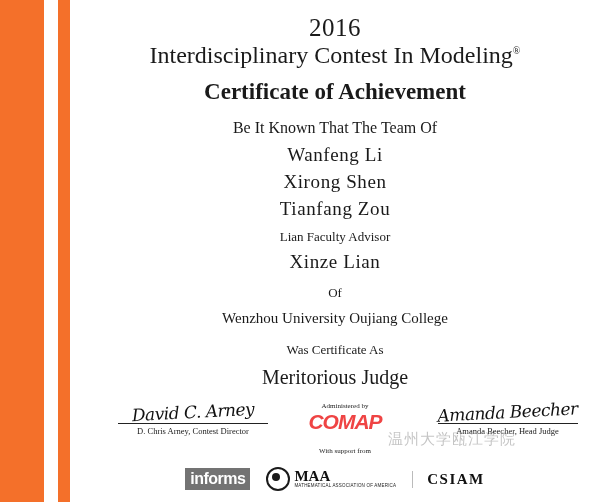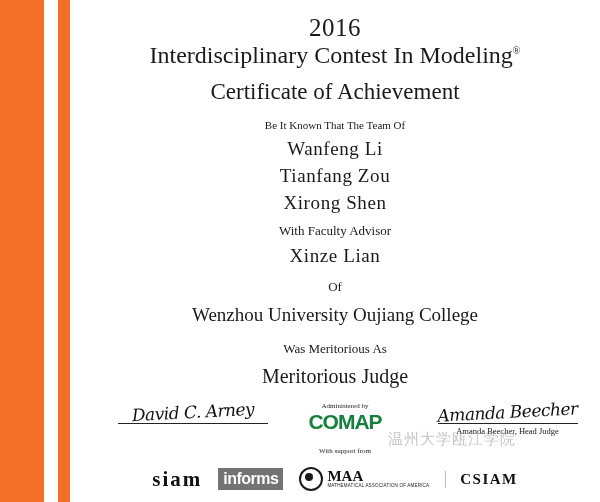--- a/index.html
+++ b/index.html
@@ -64,24 +64,25 @@
     color: #1a1a1a;
   }
   .title1 .reg {
     font-size: 10px;
     vertical-align: super;
   }
   .title2 {
     margin-top: 10px;
     font-size: 23px;
     color: #1a1a1a;
+    font-weight: bold;
   }
   .small-line {
     margin-top: 14px;
-    font-size: 11px;
+    font-size: 16px;
     color: #1a1a1a;
   }
   .name {
     margin-top: 5px;
     font-size: 19px;
     color: #1a1a1a;
     letter-spacing: 0.6px;
   }
   .name.first {
     margin-top: 7px;
@@ -97,21 +98,21 @@
     color: #1a1a1a;
     letter-spacing: 0.6px;
   }
   .of {
     margin-top: 12px;
     font-size: 13px;
     color: #1a1a1a;
   }
   .school {
     margin-top: 9px;
-    font-size: 19px;
+    font-size: 15px;
     color: #1a1a1a;
     text-align: center;
   }
   .designated {
     margin-top: 15px;
     font-size: 13px;
     color: #1a1a1a;
   }
   .award {
     margin-top: 8px;
@@ -158,22 +159,23 @@
     white-space: nowrap;
   }
   .admin-label {
     font-size: 7px;
     color: #1a1a1a;
     margin-bottom: 1px;
   }
   .comap {
     font-family: "Liberation Sans", sans-serif;
     font-weight: bold;
+    font-style: italic;
     font-size: 21px;
-    color: #15803d;
+    color: #ef4444;
     letter-spacing: -1px;
     line-height: 1;
   }
   .support-label {
     font-size: 7px;
     color: #1a1a1a;
     margin-top: 15px;
   }
 
   
@@ -278,55 +280,55 @@
 
     <div class="title1">
       <span>Interdisciplinary Contest In Modeling</span><span class="reg">®</span>
     </div>
 
     <div class="title2">Certificate of Achievement</div>
 
     <div class="small-line">Be It Known That The Team Of</div>
 
     <div class="name first">Wanfeng  Li</div>
+    <div class="name">Xirong  Shen</div>
     <div class="name">Tianfang  Zou</div>
-    <div class="name">Xirong  Shen</div>
-
-    <div class="advisor-label">With Faculty Advisor</div>
+
+    <div class="advisor-label">Lian Faculty Advisor</div>
     <div class="advisor-name">Xinze  Lian</div>
 
     <div class="of">Of</div>
     <div class="school">Wenzhou University Oujiang College</div>
 
-    <div class="designated">Was Meritorious As</div>
+    <div class="designated">Was Certificate As</div>
     <div class="award">Meritorious Judge</div>
   </div>
 
   <div class="sign-row">
 
     <div class="sig-block sig-left">
       <div class="sig-script">David C. Arney</div>
       <div class="sig-rule"></div>
+      <div class="sig-caption">D. Chris Arney, Contest Director</div>
     </div>
 
     <div class="sig-block sig-mid">
       <div class="admin-label">Administered by</div>
       <div class="comap">COMAP</div>
       <div class="support-label">With support from</div>
     </div>
 
     <div class="sig-block sig-right">
       <div class="sig-script">Amanda Beecher</div>
       <div class="sig-rule wide"></div>
       <div class="sig-caption">Amanda Beecher, Head Judge</div>
     </div>
   </div>
 
   <div class="sponsors">
-    <div class="logo-siam">siam</div>
     <div class="logo-informs">informs</div>
     <div class="logo-maa">
       <div class="maa-seal"></div>
       <div class="maa-text">
         <div class="maa-main">MAA</div>
         <div class="maa-sub">MATHEMATICAL ASSOCIATION OF AMERICA</div>
       </div>
     </div>
     <div class="logo-csiam">CSIAM</div>
   </div>

